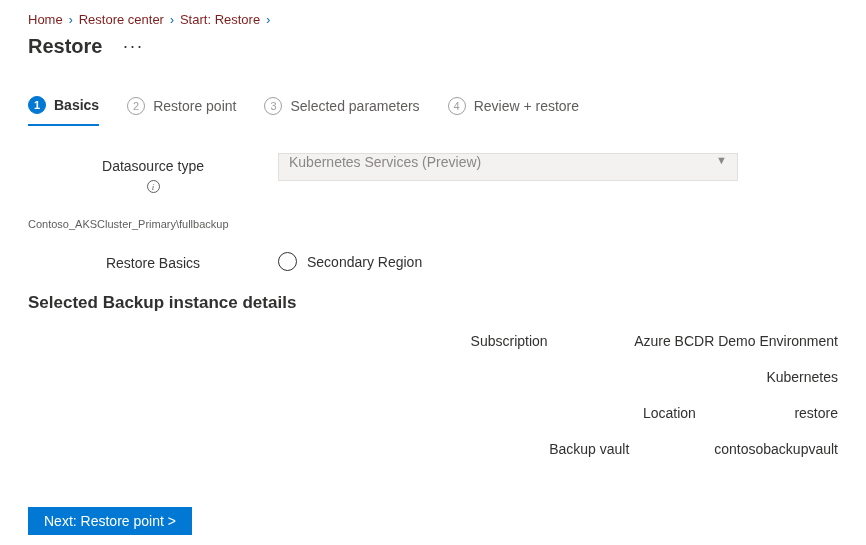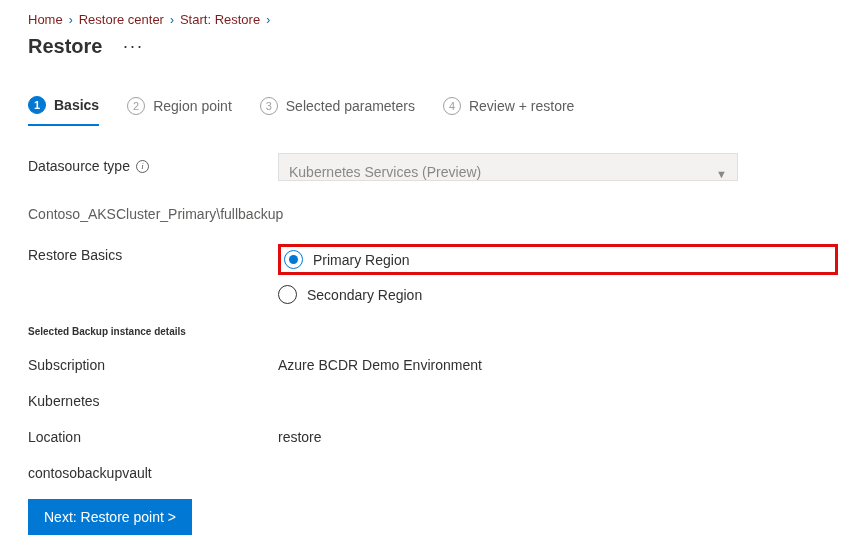--- a/index.html
+++ b/index.html
@@ -102,41 +102,42 @@
     margin-bottom:20px;
   }
   .label-col{
     width:250px;
     display:flex;
     align-items:center;
     gap:6px;
     color:var(--text);
     font-size:14px;
     padding-top:5px;
+    flex-direction:column;
   }
   .info-icon{
     width:13px;height:13px;border:1px solid var(--muted);border-radius:50%;
     display:inline-flex;align-items:center;justify-content:center;
     font-size:9px;color:var(--muted);font-style:italic;font-family:Georgia,serif;
   }
   .req{color:#a80000;margin-left:2px;}
   .value-col{flex:1;}
   
   .sel-disabled{
     width:460px;
     border:1px solid var(--disabled-border);
     background:var(--disabled-bg);
     color:#8a8886;
     height:28px;
     padding:0 10px;
-    display:flex;align-items:flex-end;justify-content:space-between;
+    display:flex;align-items:flex-start;justify-content:space-between;
     font-size:14px;
   }
   .chev{font-size:11px;color:#8a8886;}
-  .static-val{color:var(--muted);padding-top:5px;font-size:14px;}
+  .static-val{color:var(--muted);padding-top:5px;font-size:11px;}
   
   .radio-group{display:flex;flex-direction:column;gap:10px;padding-top:2px;}
   .radio-row{display:flex;align-items:center;gap:10px;cursor:pointer;}
   .radio-outer{
     width:19px;height:19px;border-radius:50%;
     border:1px solid var(--text);
     display:inline-flex;align-items:center;justify-content:center;
     background:#fff;
   }
   .radio-row.selected .radio-outer{border-color:var(--azure-blue);}
@@ -144,40 +145,41 @@
     width:9px;height:9px;border-radius:50%;background:var(--azure-blue);
   }
   .highlight-box{
     border:3px solid var(--highlight);
     padding:3px 14px 3px 3px;
     display:inline-flex;
   }
   
   .section-head{
     font-weight:600;
-    font-size:10px;
+    font-size:17px;
     margin-top:22px;
     margin-bottom:10px;
   }
   .detail-row{
     display:flex;
     padding:10px 0;
+    justify-content:flex-end;
   }
   .detail-row .label-col{padding-top:0;}
   .detail-val{color:var(--text);}
   
   .footer{
     position:absolute;
     left:28px;bottom:10px;
   }
   .primary-btn{
     background:var(--azure-blue);
     color:#fff;
     border:none;
-    height:36px;
+    height:28px;
     padding:0 16px;
     font-size:14px;
     cursor:pointer;
     font-family:inherit;
   }
 </style>
 </head>
 <body>
 
 <nav class="breadcrumb">
@@ -194,21 +196,21 @@
   <span class="more-dots">···</span>
 </div>
 
 <div class="wizard">
   <div class="step active">
     <span class="circle">1</span>
     <span>Basics</span>
   </div>
   <div class="step">
     <span class="circle">2</span>
-    <span>Region point</span>
+    <span>Restore point</span>
   </div>
   <div class="step">
     <span class="circle">3</span>
     <span>Selected parameters</span>
   </div>
   <div class="step">
     <span class="circle">4</span>
     <span>Review + restore</span>
   </div>
 </div>
@@ -233,28 +235,20 @@
       <div class="static-val">Contoso_AKSCluster_Primary\fullbackup</div>
     </div>
   </div>
 
   <div class="row">
     <div class="label-col">
       <span>Restore Basics</span>
     </div>
     <div class="value-col">
       <div class="radio-group">
-        <span class="highlight-box">
-          <span class="radio-row selected">
-            <span class="radio-outer">
-                <span class="radio-inner"></span>
-              </span>
-            <span>Primary Region</span>
-          </span>
-        </span>
         <span class="radio-row">
           <span class="radio-outer"></span>
           <span>Secondary Region</span>
         </span>
       </div>
     </div>
   </div>
 
   <div class="section-head">Selected Backup instance details</div>
 
@@ -263,20 +257,21 @@
     <div class="detail-val">Azure BCDR Demo Environment</div>
   </div>
   <div class="detail-row">
     <div class="detail-val">Kubernetes</div>
   </div>
   <div class="detail-row">
     <div class="label-col">Location</div>
     <div class="detail-val">restore</div>
   </div>
   <div class="detail-row">
+    <div class="label-col">Backup vault</div>
     <div class="detail-val">contosobackupvault</div>
   </div>
 
 </div>
 
 <div class="footer">
   <button class="primary-btn">Next: Restore point &gt;</button>
 </div>
 
 </body></html>

